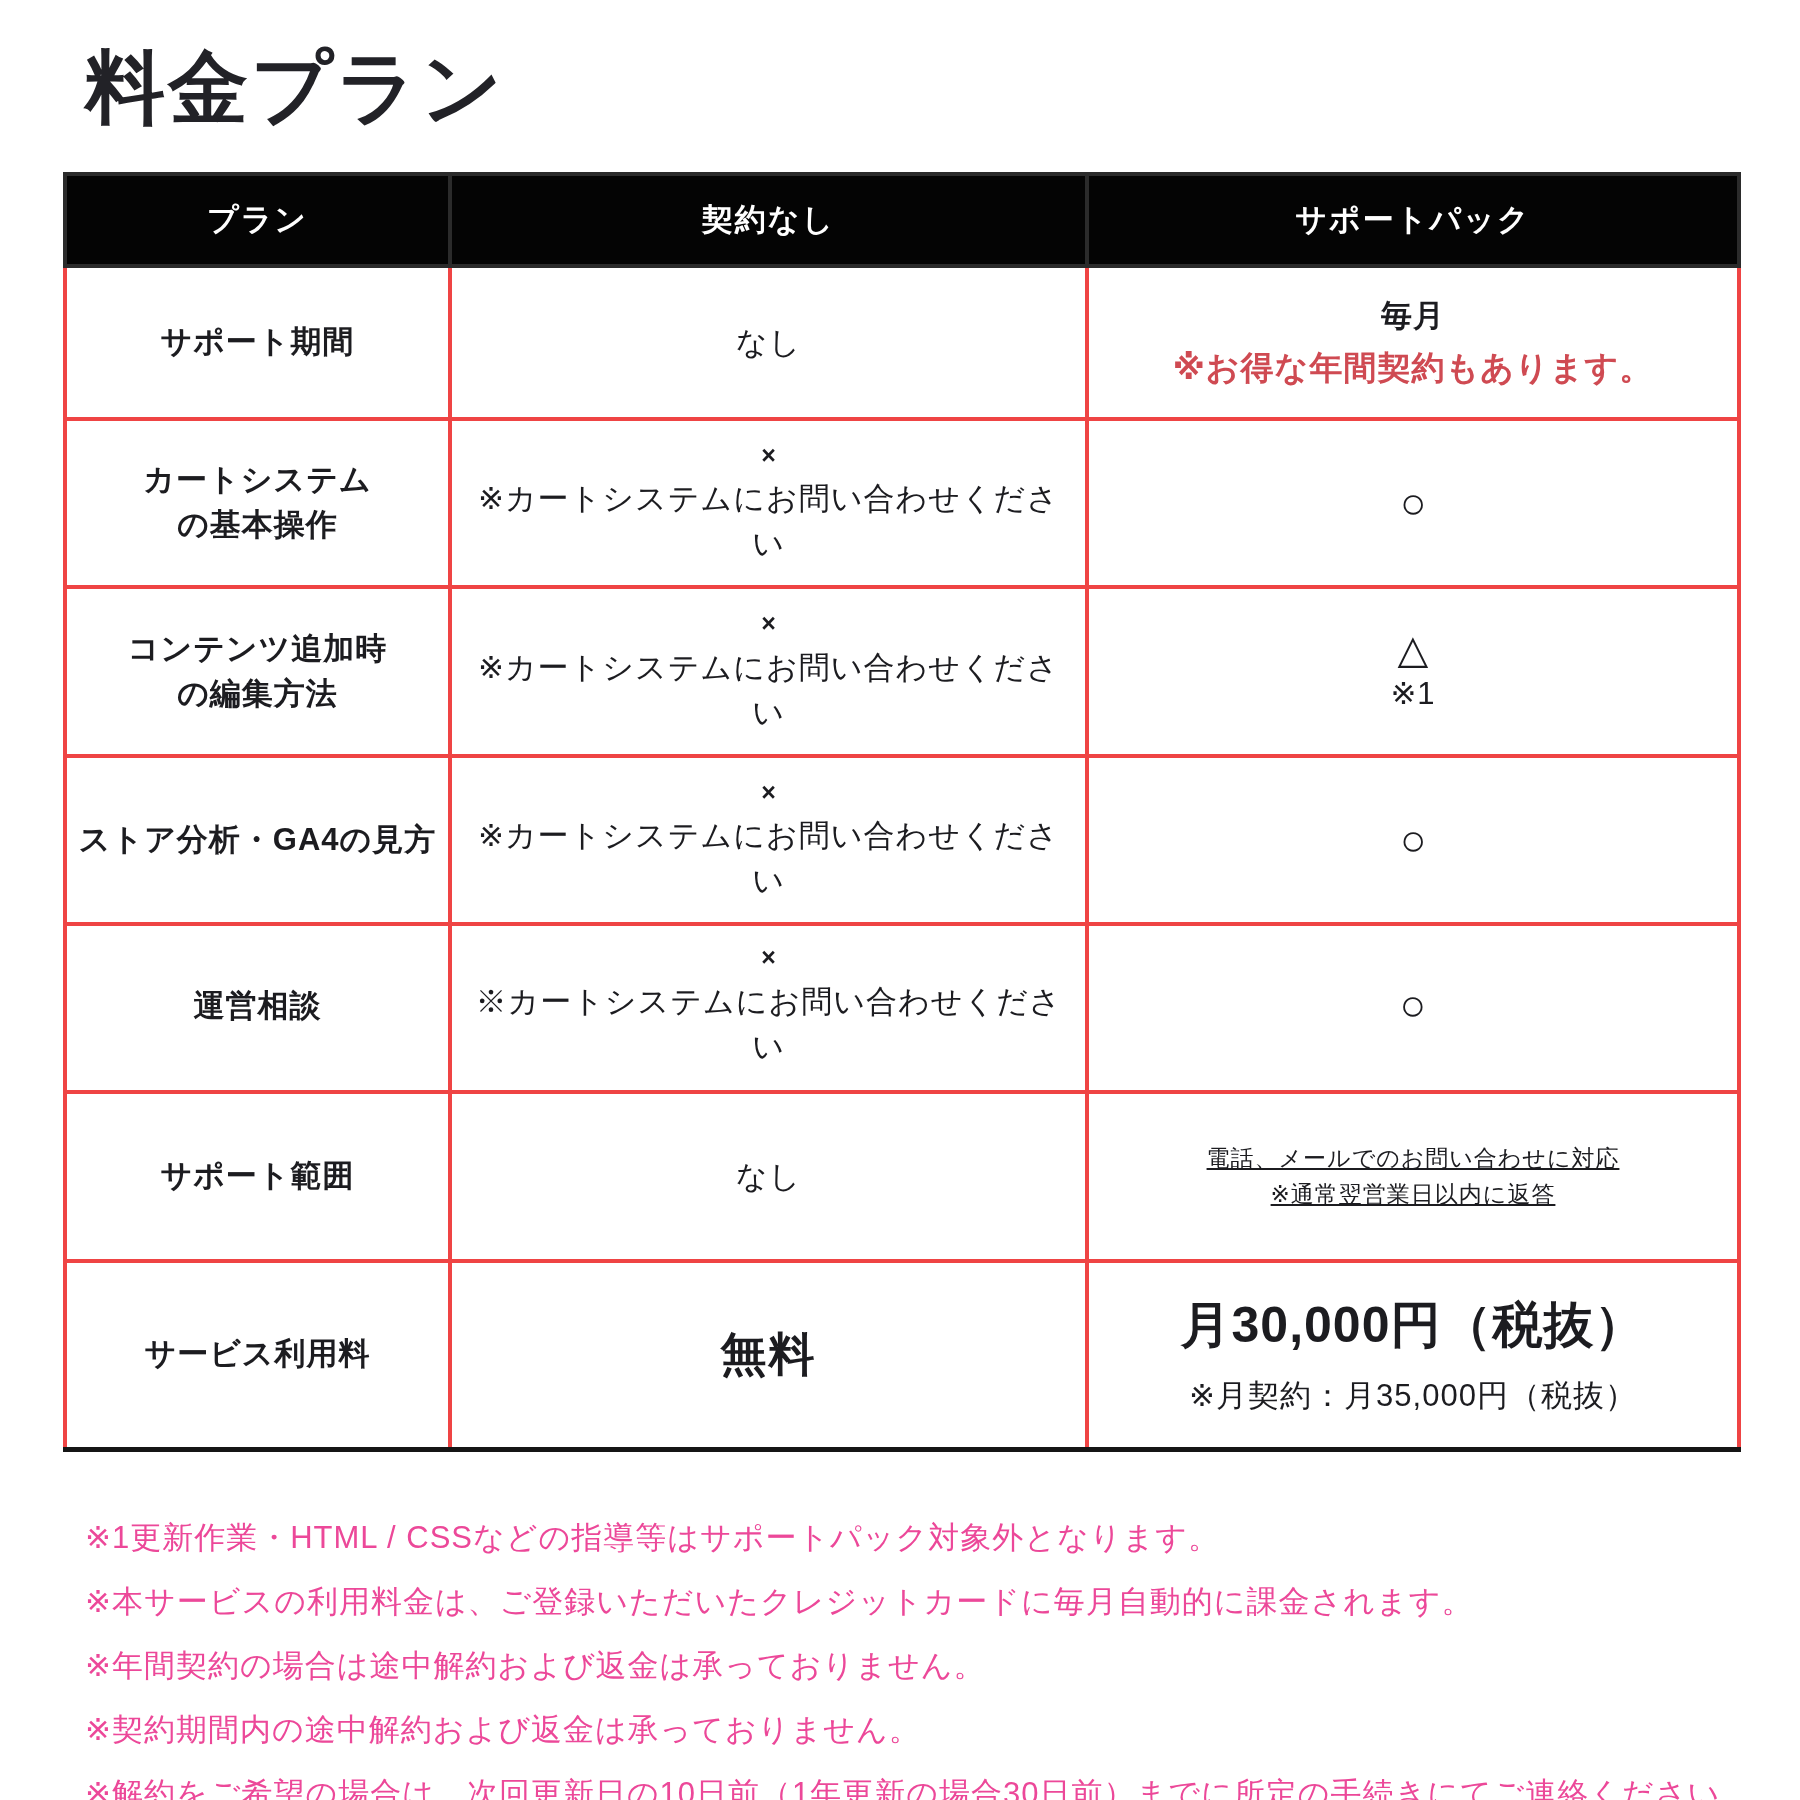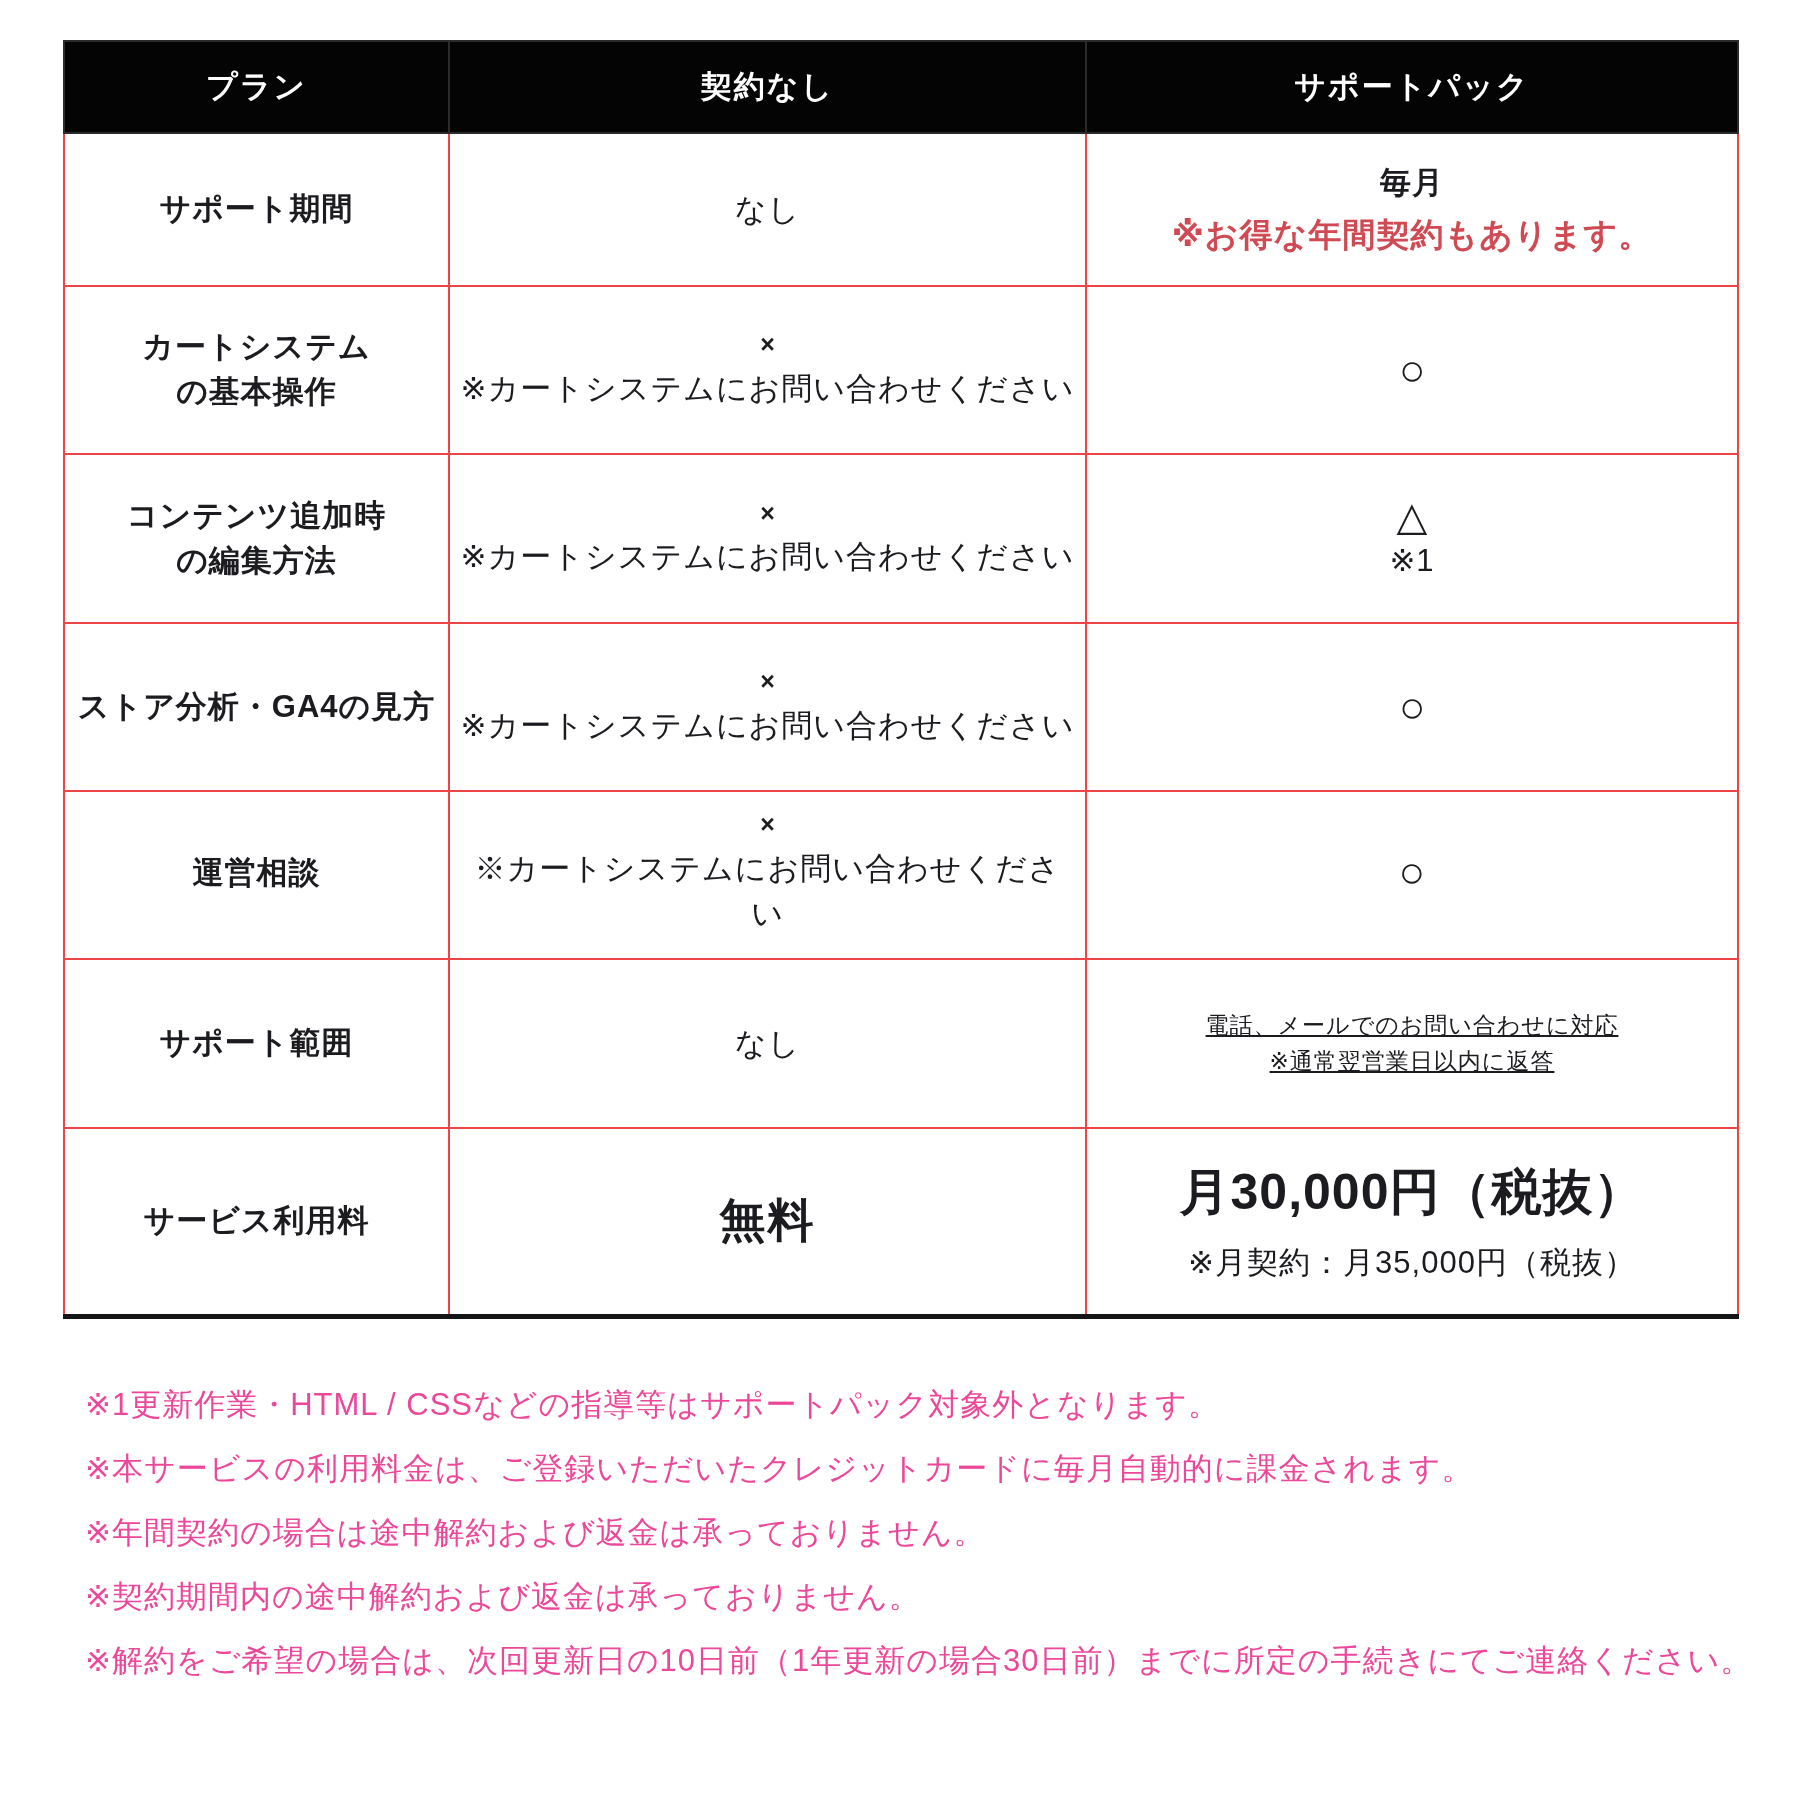--- a/index.html
+++ b/index.html
@@ -27,21 +27,21 @@
     width: 1674px;
     border: 2px solid #2b2b2b;
     border-top-color: #9a9a9a;
     border-bottom: 5px solid #151515;
   }
   col.c1 { width: 385px; }
   col.c2 { width: 637px; }
   col.c3 { width: 652px; }
 
   th, td {
-    border: 2px solid #ef4444;
+    border: 4px solid #ef4444;
     text-align: center;
     vertical-align: middle;
     padding: 6px 10px;
   }
 
   thead th {
     background: #040404;
     color: #ffffff;
     height: 92px;
     font-size: 31px;
@@ -85,20 +85,21 @@
     letter-spacing: 1px;
     line-height: 64px;
     white-space: nowrap;
   }
 </style>
 </head>
 <body>
 
 <div class="page">
 
+  <h1 class="page-title">料金プラン</h1>
 
   <table class="pricing">
     <colgroup>
         <col class="c1">
         <col class="c2">
         <col class="c3">
       </colgroup>
     <thead>
       <tr>
         <th>プラン</th>

